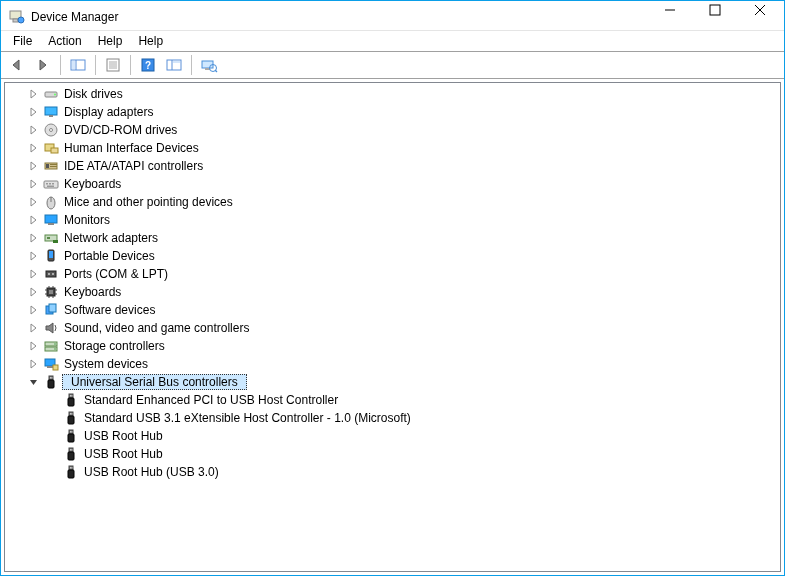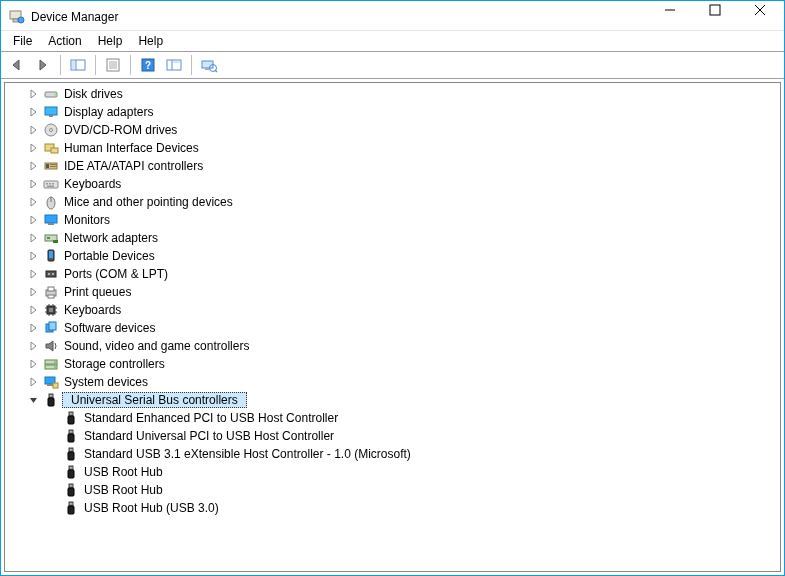--- a/index.html
+++ b/index.html
@@ -370,35 +370,20 @@
         <span class="label">Ports (COM &amp; LPT)</span>
       </div>
       <div class="row level1">
         <span class="expander">
           <svg width="10" height="10">
             <path d="M2 1 L7 5 L2 9 Z" fill="none" stroke="#888" stroke-width="1"></path>
           </svg>
         </span>
         <span class="dev-icon">
           <svg width="16" height="16">
-            <rect x="3" y="6" width="10" height="6" fill="#cfcfcf" stroke="#777"></rect>
-            <rect x="5" y="3" width="6" height="4" fill="#fff" stroke="#777"></rect>
-            <rect x="5" y="11" width="6" height="3" fill="#fff" stroke="#777"></rect>
-          </svg>
-        </span>
-        <span class="label">Print queues</span>
-      </div>
-      <div class="row level1">
-        <span class="expander">
-          <svg width="10" height="10">
-            <path d="M2 1 L7 5 L2 9 Z" fill="none" stroke="#888" stroke-width="1"></path>
-          </svg>
-        </span>
-        <span class="dev-icon">
-          <svg width="16" height="16">
             <rect x="4" y="4" width="8" height="8" fill="#444" stroke="#222"></rect>
             <rect x="6" y="6" width="4" height="4" fill="#888"></rect>
             <line x1="2" y1="6" x2="4" y2="6" stroke="#444"></line>
             <line x1="2" y1="10" x2="4" y2="10" stroke="#444"></line>
             <line x1="12" y1="6" x2="14" y2="6" stroke="#444"></line>
             <line x1="12" y1="10" x2="14" y2="10" stroke="#444"></line>
             <line x1="6" y1="2" x2="6" y2="4" stroke="#444"></line>
             <line x1="10" y1="2" x2="10" y2="4" stroke="#444"></line>
             <line x1="6" y1="12" x2="6" y2="14" stroke="#444"></line>
             <line x1="10" y1="12" x2="10" y2="14" stroke="#444"></line>
@@ -496,33 +481,33 @@
       <div class="row level2">
         <span class="expander none"></span>
         <span class="dev-icon">
           <svg width="16" height="16">
             <rect x="6" y="2" width="4" height="4" fill="#777" stroke="#444"></rect>
             <rect x="5" y="6" width="6" height="8" rx="1" fill="#222" stroke="#000"></rect>
             <rect x="7" y="3" width="0.8" height="1.5" fill="#ddd"></rect>
             <rect x="8.5" y="3" width="0.8" height="1.5" fill="#ddd"></rect>
           </svg>
         </span>
-        <span class="label">Standard Universal PCI to USB Host Controller</span>
+        <span class="label">Standard USB 3.1 eXtensible Host Controller - 1.0 (Microsoft)</span>
       </div>
       <div class="row level2">
         <span class="expander none"></span>
         <span class="dev-icon">
           <svg width="16" height="16">
             <rect x="6" y="2" width="4" height="4" fill="#777" stroke="#444"></rect>
             <rect x="5" y="6" width="6" height="8" rx="1" fill="#222" stroke="#000"></rect>
             <rect x="7" y="3" width="0.8" height="1.5" fill="#ddd"></rect>
             <rect x="8.5" y="3" width="0.8" height="1.5" fill="#ddd"></rect>
           </svg>
         </span>
-        <span class="label">Standard USB 3.1 eXtensible Host Controller - 1.0 (Microsoft)</span>
+        <span class="label">USB Root Hub</span>
       </div>
       <div class="row level2">
         <span class="expander none"></span>
         <span class="dev-icon">
           <svg width="16" height="16">
             <rect x="6" y="2" width="4" height="4" fill="#777" stroke="#444"></rect>
             <rect x="5" y="6" width="6" height="8" rx="1" fill="#222" stroke="#000"></rect>
             <rect x="7" y="3" width="0.8" height="1.5" fill="#ddd"></rect>
             <rect x="8.5" y="3" width="0.8" height="1.5" fill="#ddd"></rect>
           </svg>
@@ -532,28 +517,16 @@
       <div class="row level2">
         <span class="expander none"></span>
         <span class="dev-icon">
           <svg width="16" height="16">
             <rect x="6" y="2" width="4" height="4" fill="#777" stroke="#444"></rect>
             <rect x="5" y="6" width="6" height="8" rx="1" fill="#222" stroke="#000"></rect>
             <rect x="7" y="3" width="0.8" height="1.5" fill="#ddd"></rect>
             <rect x="8.5" y="3" width="0.8" height="1.5" fill="#ddd"></rect>
           </svg>
         </span>
-        <span class="label">USB Root Hub</span>
-      </div>
-      <div class="row level2">
-        <span class="expander none"></span>
-        <span class="dev-icon">
-          <svg width="16" height="16">
-            <rect x="6" y="2" width="4" height="4" fill="#777" stroke="#444"></rect>
-            <rect x="5" y="6" width="6" height="8" rx="1" fill="#222" stroke="#000"></rect>
-            <rect x="7" y="3" width="0.8" height="1.5" fill="#ddd"></rect>
-            <rect x="8.5" y="3" width="0.8" height="1.5" fill="#ddd"></rect>
-          </svg>
-        </span>
         <span class="label">USB Root Hub (USB 3.0)</span>
       </div>
     </div>
 </div>
 
 </body></html>

